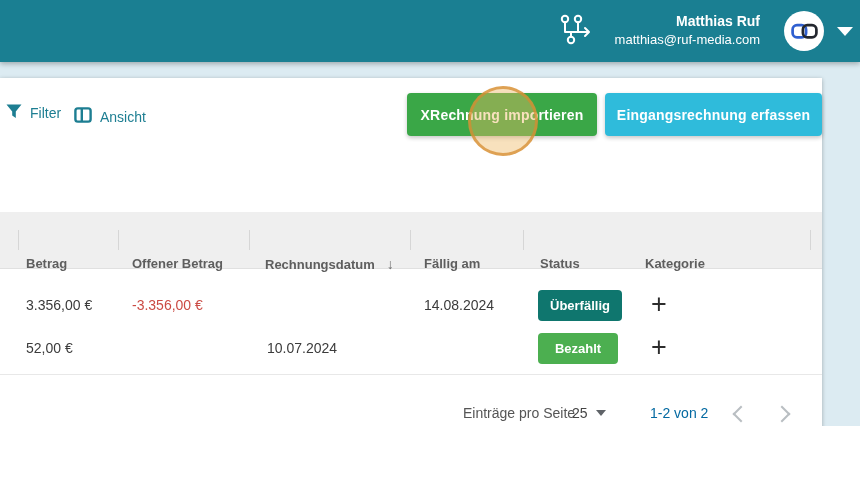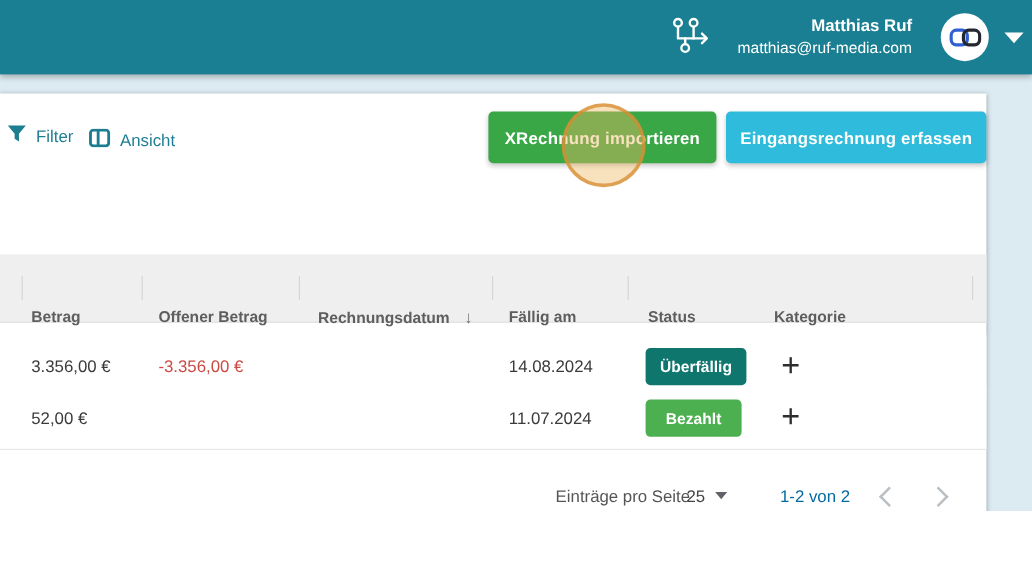--- a/index.html
+++ b/index.html
@@ -139,21 +139,21 @@
     <span class="td" style="left:26px">3.356,00 €</span>
     <span class="td neg" style="left:132px">-3.356,00 €</span>
     <span class="td" style="left:424px">14.08.2024</span>
     <span class="badge" style="background: #0f766e;">Überfällig</span>
     <span class="plus-btn">+</span>
   </div>
 
   <div class="trow row2">
     <span class="td" style="left:26px">52,00 €</span>
     <span class="td neg" style="left:132px"></span>
-    <span class="td" style="left:424px">11.07.2024</span>
+    <span class="td" style="left:267px">10.07.2024</span>
     <span class="badge" style="background: rgb(76, 175, 80);">Bezahlt</span>
     <span class="plus-btn">+</span>
   </div>
 
   <span class="pg-label">Einträge pro Seite</span>
   <div class="pg-select">
     <span>25</span>
     <span class="select-caret"></span>
   </div>
   <span class="pg-range">1-2 von 2</span>

